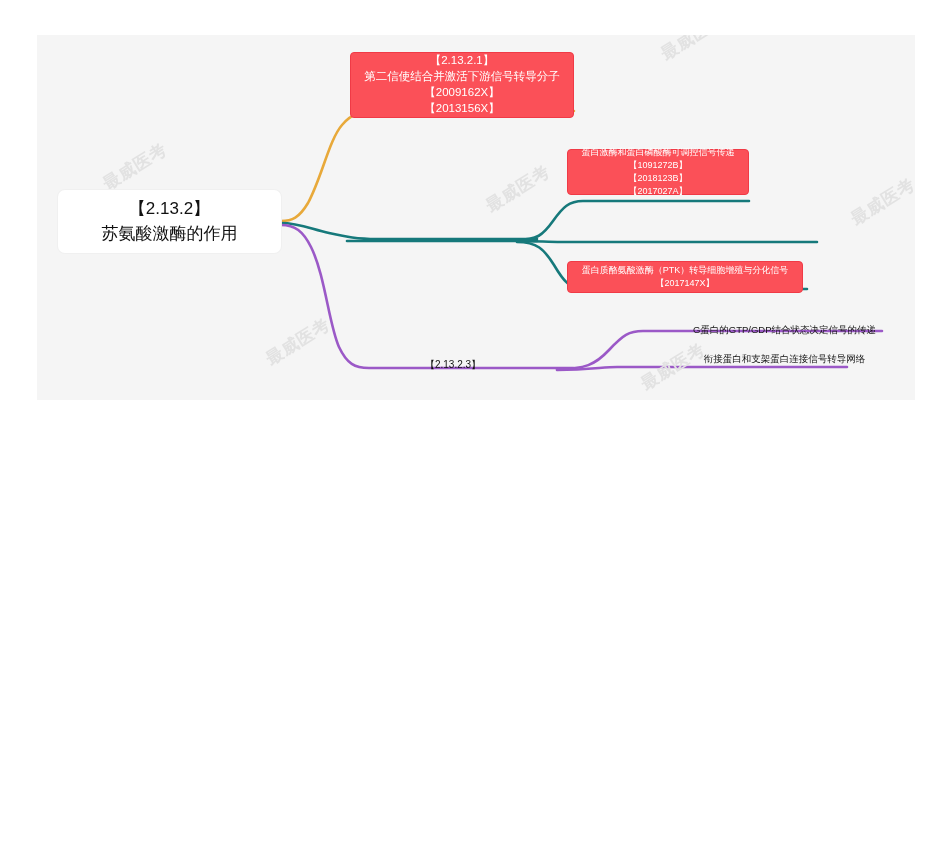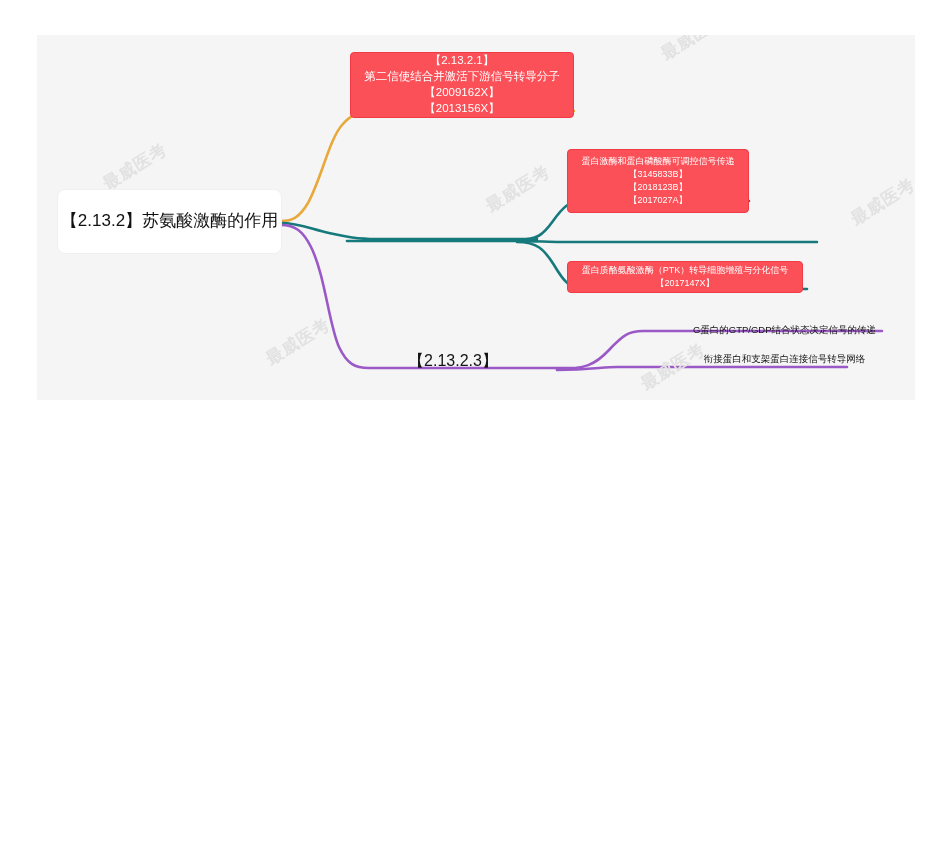--- a/index.html
+++ b/index.html
@@ -50,21 +50,21 @@
   }
   
   #root-node {
     left: 21px;
     top: 155px;
     width: 223px;
     height: 63px;
     background: #ffffff;
     border-radius: 7px;
     display: flex;
-    flex-direction: row;
+    flex-direction: column;
     align-items: center;
     justify-content: center;
     color: #111111;
     font-size: 17px;
     line-height: 1.45;
     box-shadow: 0 0 0 1px #f0f0f0;
   }
   #root-node .ln { display: block; }
 
   
@@ -95,35 +95,35 @@
 
   #node-b1 {
     left: 313px; top: 17px; width: 224px; height: 66px;
     font-size: 11.5px; line-height: 1.38;
   }
   #node-b2 {
     left: 313px; top: 168px; width: 185px; height: 40px;
     font-size: 12.5px; line-height: 1.45;
   }
   #node-b2s1 {
-    left: 530px; top: 114px; width: 182px; height: 64px;
+    left: 530px; top: 114px; width: 182px; height: 46px;
     font-size: 9px; line-height: 1.42;
   }
   #node-b2s2 {
     left: 530px; top: 190px; width: 250px; height: 22px;
     font-size: 9.5px; line-height: 1.3;
     justify-content: center;
   }
   #node-b2s3 {
     left: 530px; top: 226px; width: 236px; height: 32px;
     font-size: 9px; line-height: 1.42;
   }
   #node-b3 {
     left: 296px; top: 297px; width: 240px; height: 40px;
-    font-size: 16px; line-height: 1.45;
+    font-size: 10px; line-height: 1.45;
   }
   #node-b3s1 {
     left: 650px; top: 285px; width: 195px; height: 20px;
     font-size: 9.5px; line-height: 1.3;
     justify-content: center;
   }
   #node-b3s2 {
     left: 650px; top: 318px; width: 195px; height: 20px;
     font-size: 9.5px; line-height: 1.3;
     justify-content: flex-start;
@@ -170,21 +170,21 @@
   <div class="node box-red" id="node-b1">
     <span class="ln">【2.13.2.1】</span>
     <span class="ln">第二信使结合并激活下游信号转导分子</span>
     <span class="ln">【2009162X】</span>
     <span class="ln">【2013156X】</span>
   </div>
 
 
   <div class="node box-red" id="node-b2s1">
     <span class="ln">蛋白激酶和蛋白磷酸酶可调控信号传递</span>
-    <span class="ln">【3145833B】</span>
+    <span class="ln">【1091272B】</span>
     <span class="ln">【2018123B】</span>
     <span class="ln">【2017027A】</span>
   </div>
 
 
   <div class="node box-red" id="node-b2s3">
     <span class="ln">蛋白质酪氨酸激酶（PTK）转导细胞增殖与分化信号</span>
     <span class="ln">【2017147X】</span>
   </div>
 

